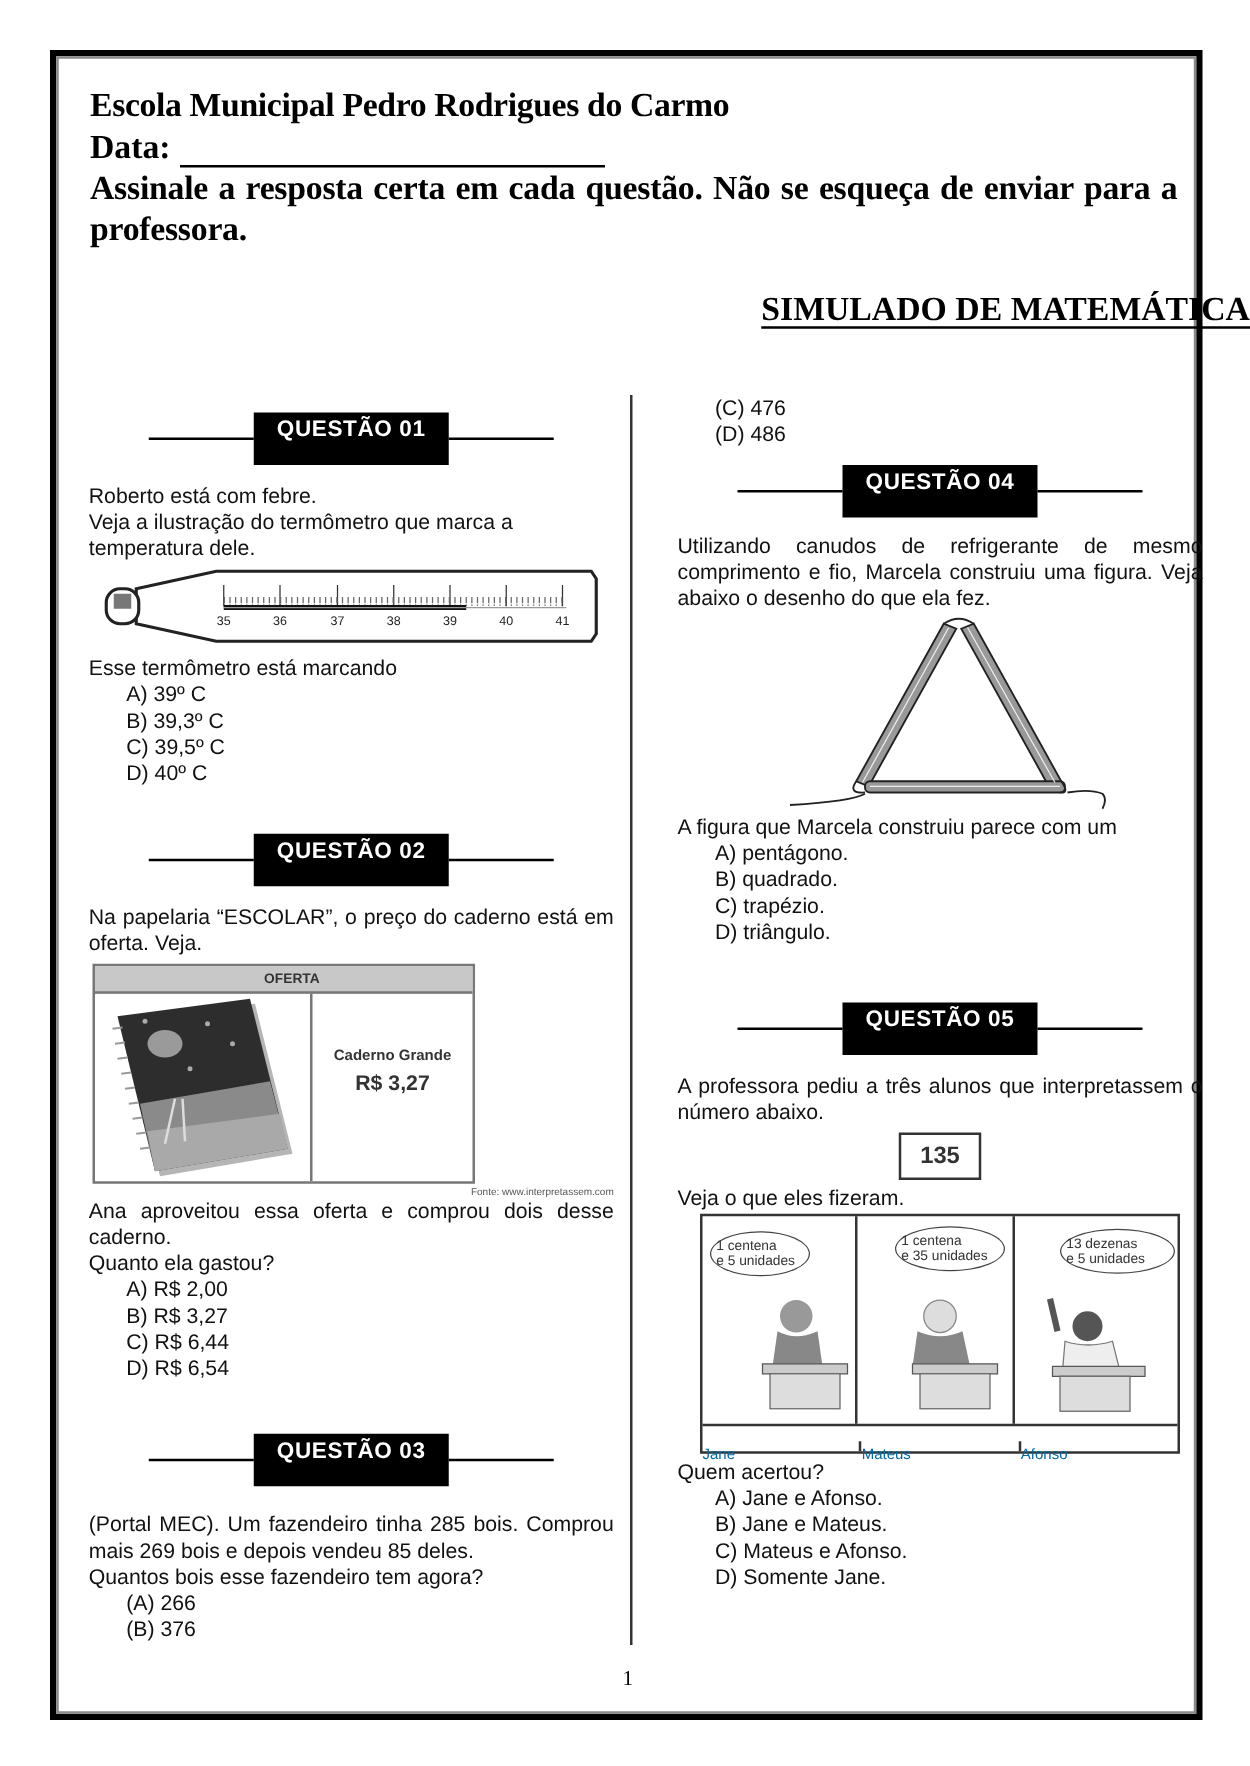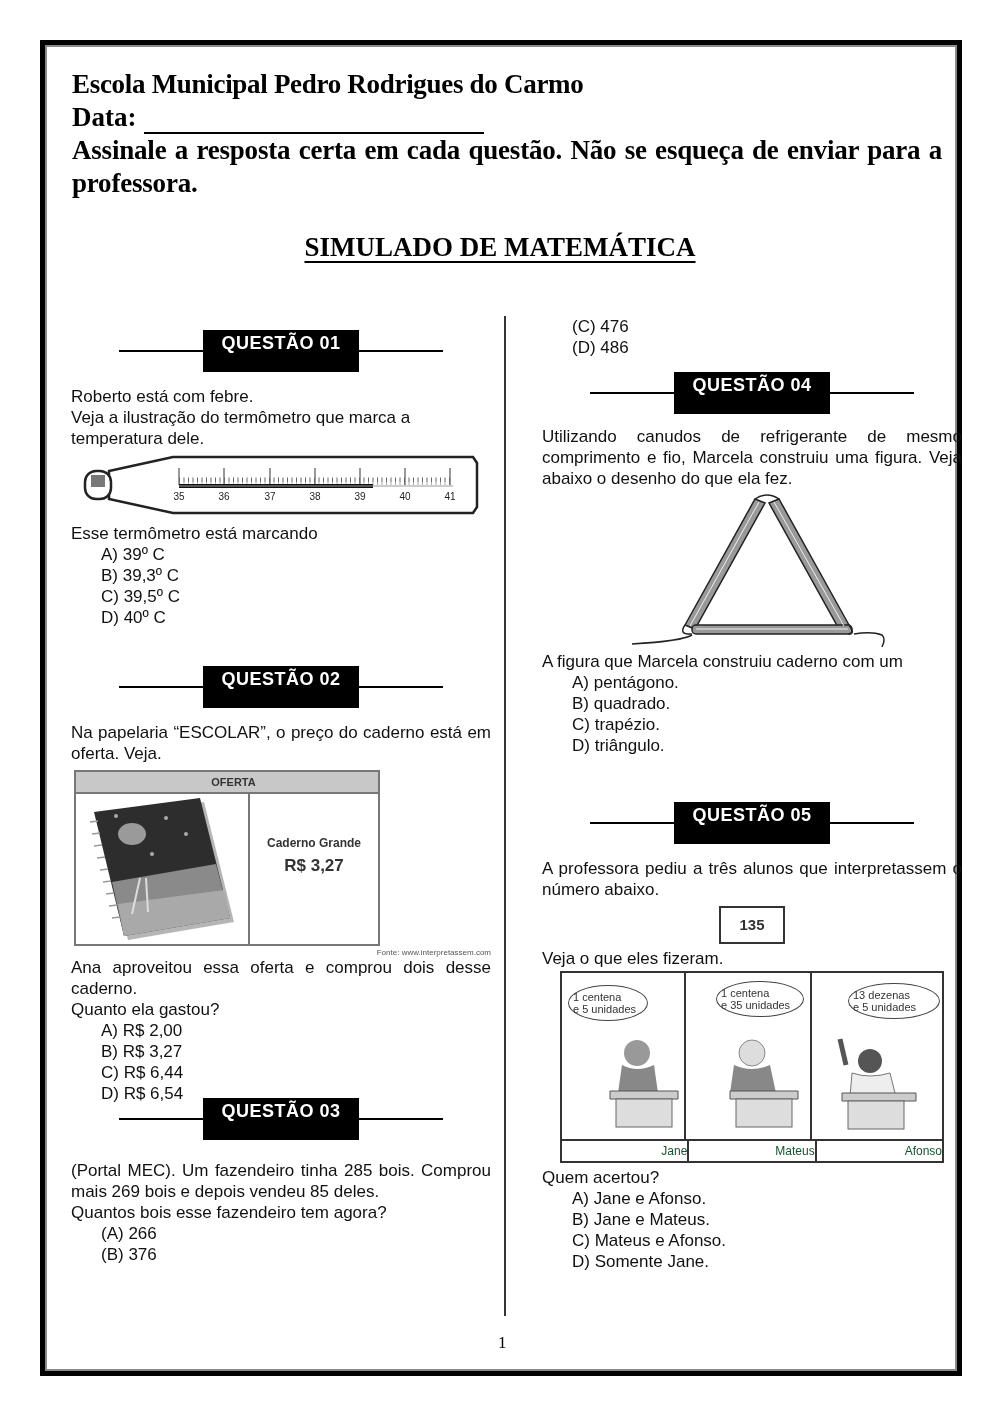--- a/index.html
+++ b/index.html
@@ -11,21 +11,21 @@
   .page-border::after {
     content: ""; position: absolute; left: 0; top: 0; right: 0; bottom: 0;
     border: 2px solid #8a8a8a;
   }
   .serif { font-family: "Liberation Serif", "DejaVu Serif", serif; font-weight: bold; color: #000; }
   .header { position: absolute; left: 72px; top: 68px; width: 870px; }
   .school { font-size: 27px; line-height: 33px; letter-spacing: -0.3px; }
   .date-row { font-size: 27px; line-height: 33px; display: flex; align-items: flex-end; }
   .date-line { display: inline-block; width: 340px; border-bottom: 2px solid #000; margin-left: 8px; height: 24px; }
   .instructions { font-size: 27px; line-height: 33px; text-align: justify; text-align-last: left; margin-top: 0px; letter-spacing: -0.2px; }
-  .title { position: absolute; left: 0; right: 0; top: 232px; text-align: center; font-size: 27px; text-decoration: underline; text-underline-offset: 5px; }
+  .title { position: absolute; left: 0; right: 0; top: 232px; text-align: right; font-size: 27px; text-decoration: underline; text-underline-offset: 5px; }
 
   .sans { font-family: "Liberation Sans", "DejaVu Sans", sans-serif; color: #111; }
   .col { position: absolute; }
   .col-left { left: 71px; top: 330px; width: 420px; }
   .col-right { left: 542px; top: 316px; width: 420px; }
   .divider { position: absolute; left: 504px; top: 316px; width: 1.5px; height: 1000px; background: #333; }
 
   .q-header { position: relative; height: 30px; display: flex; align-items: center; justify-content: center; }
   .q-header .rule { flex: 0 0 84px; height: 2px; background: #000; }
   .q-header .label {
@@ -43,28 +43,28 @@
   
   .offer { position: relative; width: 302px; height: 172px; border: 2px solid #777; margin-top: 6px; margin-left: 3px; }
   .offer-head { height: 20px; background: #c8c8c8; border-bottom: 2px solid #777; font-family: "Liberation Sans", sans-serif; font-weight: bold; font-size: 11px; color: #333; text-align: center; line-height: 20px; padding-left: 13px; }
   .offer-body { display: flex; height: 150px; }
   .offer-img { width: 172px; border-right: 2px solid #777; position: relative; }
   .offer-info { flex: 1; text-align: center; font-family: "Liberation Sans", sans-serif; color: #333; padding-top: 42px; }
   .offer-info .name { font-size: 12px; font-weight: bold; }
   .offer-info .price { font-size: 17px; font-weight: bold; margin-top: 6px; }
   .source { font-family: "Liberation Sans", sans-serif; font-size: 8px; color: #555; text-align: right; margin-top: 2px; width: 420px; }
 
-  .numbox { width: 62px; height: 34px; border: 2px solid #333; margin: 6px auto 4px auto; font-family: "Liberation Sans", sans-serif; font-weight: bold; font-size: 15px; color: #333; text-align: center; line-height: 34px; }
+  .numbox { width: 62px; height: 34px; border: 2px solid #333; margin: 6px auto 4px auto; font-family: "Liberation Sans", sans-serif; font-weight: bold; font-size: 19px; color: #333; text-align: center; line-height: 34px; }
 
   .kids { width: 380px; height: 188px; border: 2px solid #333; margin: 2px 0 4px 18px; display: flex; flex-direction: column; }
   .kids-top { display: flex; height: 166px; border-bottom: 2px solid #333; }
   .kid { flex: 1; border-right: 2px solid #333; position: relative; }
   .kid:last-child { border-right: none; }
   .kids-bottom { display: flex; height: 20px; }
-  .kid-name { flex: 1; border-right: 2px solid #333; text-align: right; font-family: "Liberation Sans", sans-serif; font-size: 12px; color: #14532d; line-height: 20px; }
+  .kid-name { flex: 1; border-right: 2px solid #333; text-align: left; font-family: "Liberation Sans", sans-serif; font-size: 12px; color: #0369a1; line-height: 20px; margin-top: 12px; }
   .kid-name:last-child { border-right: none; }
   .bubble { position: absolute; border: 1.5px solid #444; border-radius: 50%; background: #fff; text-align: left; font-family: "Liberation Sans", sans-serif; font-size: 11px; line-height: 12px; color: #333; padding: 5px 4px; }
 
   .page-number { position: absolute; left: 498px; top: 1333px; font-family: "Liberation Serif", serif; font-size: 17px; color: #000; }
 </style>
 </head>
 <body>
 
 <div class="page-border"></div>
 
@@ -174,21 +174,21 @@
     <div class="text justify">Ana aproveitou essa oferta e comprou dois desse caderno.</div>
     <div class="text">Quanto ela gastou?</div>
     <div class="options">
       <div>A) R$ 2,00</div>
       <div>B) R$ 3,27</div>
       <div>C) R$ 6,44</div>
       <div>D) R$ 6,54</div>
     </div>
   </div>
 
-  <div style="">
+  <div style="margin-top:48px;">
     <div class="q-header">
       <span class="rule"></span>
       <span class="label">QUESTÃO 03</span>
       <span class="rule"></span>
     </div>
     <div class="text justify" style="margin-top:26px;"> (Portal MEC). Um fazendeiro tinha 285 bois. Comprou mais 269 bois e depois vendeu 85 deles.</div>
     <div class="text">Quantos bois esse fazendeiro tem agora?</div>
     <div class="options">
       <div>(A) 266</div>
       <div>(B) 376</div>
@@ -219,21 +219,21 @@
         <line x1="148" y1="137" x2="217" y2="13"></line>
         <line x1="232" y1="13" x2="302" y2="137"></line>
         <line x1="154" y1="140" x2="306" y2="140"></line>
       </g>
       <path d="M213 10 Q225 2 237 10" stroke="#222" stroke-width="1.5" fill="none"></path>
       <path d="M143 136 Q136 146 150 145" stroke="#222" stroke-width="1.5" fill="none"></path>
       <path d="M307 136 Q314 146 306 145" stroke="#222" stroke-width="1.5" fill="none"></path>
       <path d="M150 146 Q140 152 90 155" stroke="#222" stroke-width="1.5" fill="none"></path>
       <path d="M312 145 Q330 142 340 146 Q344 150 340 158" stroke="#222" stroke-width="1.5" fill="none"></path>
     </svg>
-    <div class="text">A figura que Marcela construiu caderno com um</div>
+    <div class="text">A figura que Marcela construiu parece com um</div>
     <div class="options">
       <div>A) pentágono.</div>
       <div>B) quadrado.</div>
       <div>C) trapézio.</div>
       <div>D) triângulo.</div>
     </div>
   </div>
 
   <div style="margin-top:52px;">
     <div class="q-header">

